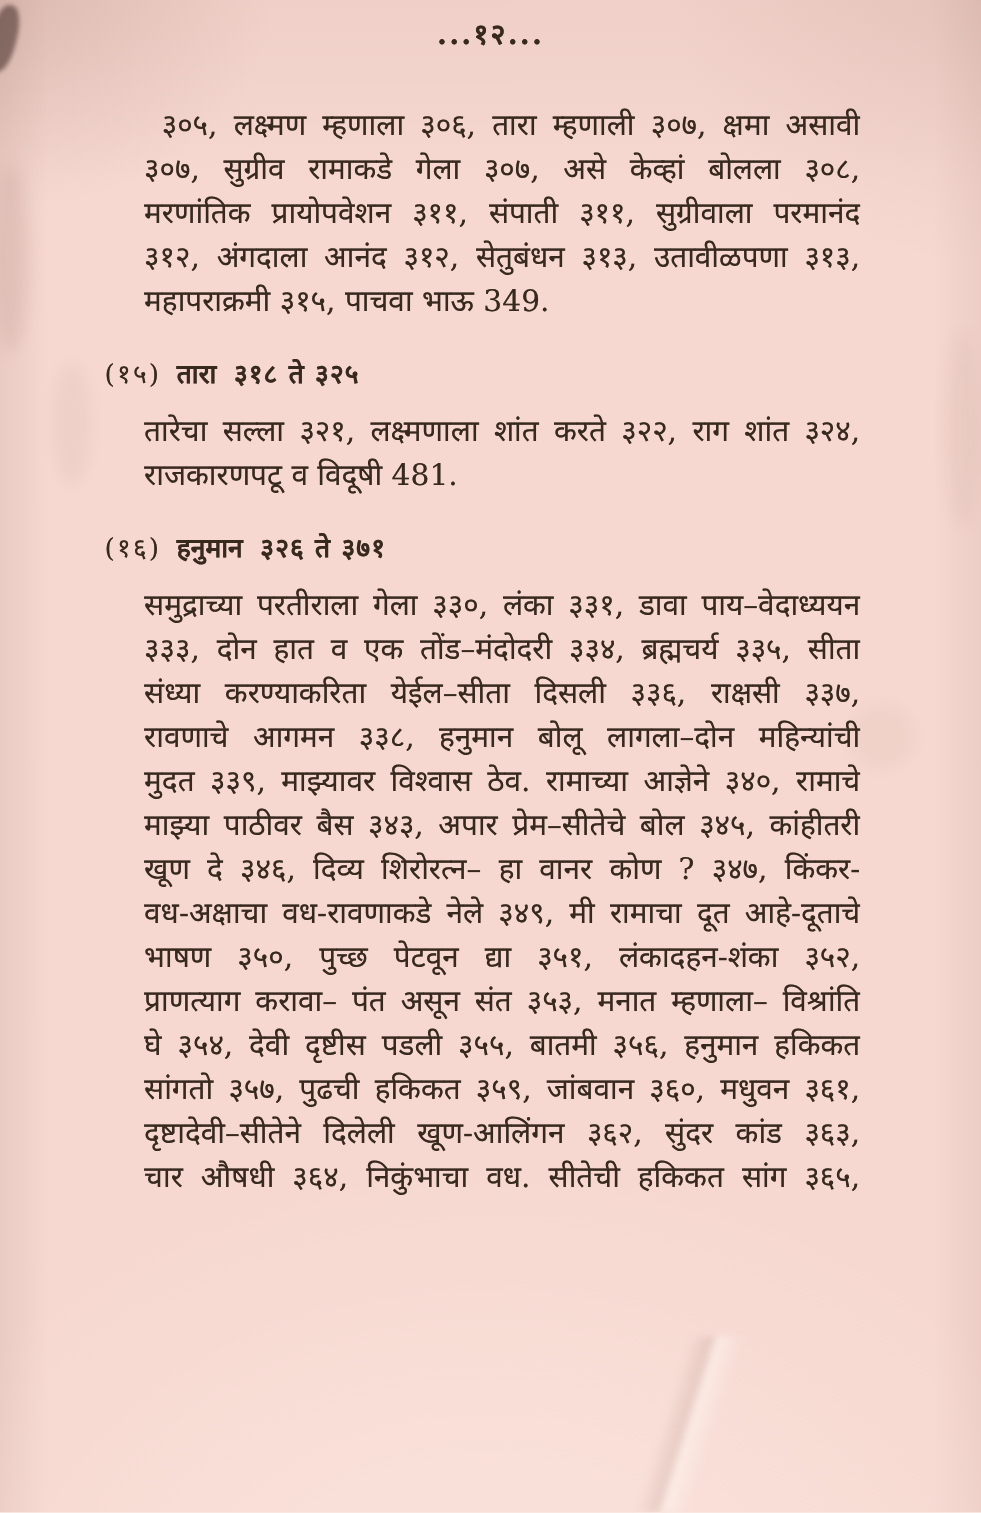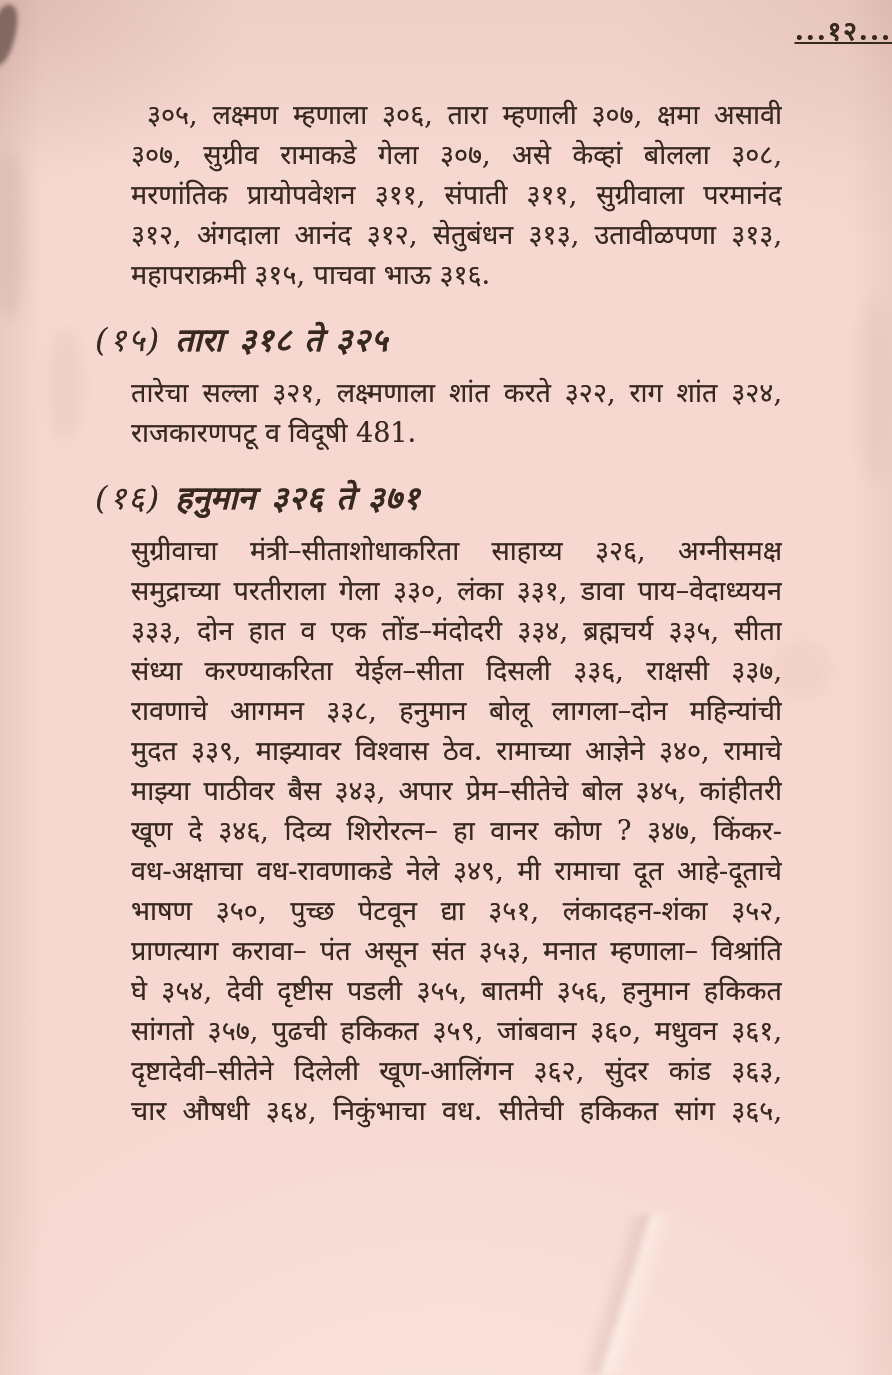--- a/index.html
+++ b/index.html
@@ -58,26 +58,25 @@
       rgba(120,80,70,0) 30%,
       rgba(120,80,70,0.13) 47%,
       rgba(255,246,240,0.55) 53%,
       rgba(120,80,70,0) 72%);
     transform: skewX(-8deg);
     filter: blur(3px);
   }
   .page-number {
     position: absolute;
     top: 12px; left: 0; right: 0;
-    text-align: right;
+    text-align: center;
     font-size: 26px;
     font-weight: 600;
     letter-spacing: 2px;
     text-shadow: 0 0 0.5px rgba(55,42,32,0.7);
-    text-decoration: underline;
   }
   .text-block {
     position: absolute;
     top: 84px;
     left: 120px;
     right: 99px;
     text-shadow: 0 0 0.5px rgba(55,42,32,0.55);
   }
   .para { margin: 11px; }
   .line {
@@ -86,25 +85,24 @@
     height: 40px;
     text-align: justify;
     text-align-last: justify;
     overflow: hidden;
     white-space: normal;
   }
   .line.last { text-align-last: left; }
   .line.indent { padding-left: 16px; }
   .heading {
     margin: 24px 0 12px -25px;
-    font-size: 32px;
+    font-size: 24px;
     line-height: 42px;
     height: 42px;
     white-space: nowrap;
-    font-style: italic;
   }
   .heading + .para { margin-top: 0; }
   .h-num   { margin-right: 14px; letter-spacing: 2px; }
   .h-title { font-weight: bold; margin-right: 16px; }
   .h-range { font-weight: bold; letter-spacing: 1px; }
 </style>
 </head>
 <body>
 
 <div class="page">
@@ -116,30 +114,29 @@
   <div class="artifact crease"></div>
 
   <div class="page-number">...१२...</div>
 
   <div class="text-block" id="text-block">
       <div class="para">
         <div class="line indent">३०५, लक्ष्मण म्हणाला ३०६, तारा म्हणाली ३०७, क्षमा असावी</div>
         <div class="line">३०७, सुग्रीव रामाकडे गेला ३०७, असे केव्हां बोलला ३०८,</div>
         <div class="line">मरणांतिक प्रायोपवेशन ३११, संपाती ३११, सुग्रीवाला परमानंद</div>
         <div class="line">३१२, अंगदाला आनंद ३१२, सेतुबंधन ३१३, उतावीळपणा ३१३,</div>
-        <div class="line last">महापराक्रमी ३१५, पाचवा भाऊ ३१६.</div>
+        <div class="line last">महापराक्रमी ३१५, पाचवा भाऊ 349.</div>
       </div>
       <div class="heading"><span class="h-num">(१५)</span><span class="h-title">तारा</span><span class="h-range">३१८ ते ३२५</span></div>
       <div class="para">
         <div class="line">तारेचा सल्ला ३२१, लक्ष्मणाला शांत करते ३२२, राग शांत ३२४,</div>
         <div class="line last">राजकारणपटू व विदूषी 481.</div>
       </div>
       <div class="heading"><span class="h-num">(१६)</span><span class="h-title">हनुमान</span><span class="h-range">३२६ ते ३७१</span></div>
       <div class="para">
-        <div class="line">सुग्रीवाचा मंत्री–सीताशोधाकरिता साहाय्य ३२६, अग्नीसमक्ष</div>
         <div class="line">समुद्राच्या परतीराला गेला ३३०, लंका ३३१, डावा पाय–वेदाध्ययन</div>
         <div class="line">३३३, दोन हात व एक तोंड–मंदोदरी ३३४, ब्रह्मचर्य ३३५, सीता</div>
         <div class="line">संध्या करण्याकरिता येईल–सीता दिसली ३३६, राक्षसी ३३७,</div>
         <div class="line">रावणाचे आगमन ३३८, हनुमान बोलू लागला–दोन महिन्यांची</div>
         <div class="line">मुदत ३३९, माझ्यावर विश्वास ठेव. रामाच्या आज्ञेने ३४०, रामाचे</div>
         <div class="line">माझ्या पाठीवर बैस ३४३, अपार प्रेम–सीतेचे बोल ३४५, कांहीतरी</div>
         <div class="line">खूण दे ३४६, दिव्य शिरोरत्न– हा वानर कोण ? ३४७, किंकर-</div>
         <div class="line">वध-अक्षाचा वध-रावणाकडे नेले ३४९, मी रामाचा दूत आहे-दूताचे</div>
         <div class="line">भाषण ३५०, पुच्छ पेटवून द्या ३५१, लंकादहन-शंका ३५२,</div>
         <div class="line">प्राणत्याग करावा– पंत असून संत ३५३, मनात म्हणाला– विश्रांति</div>

